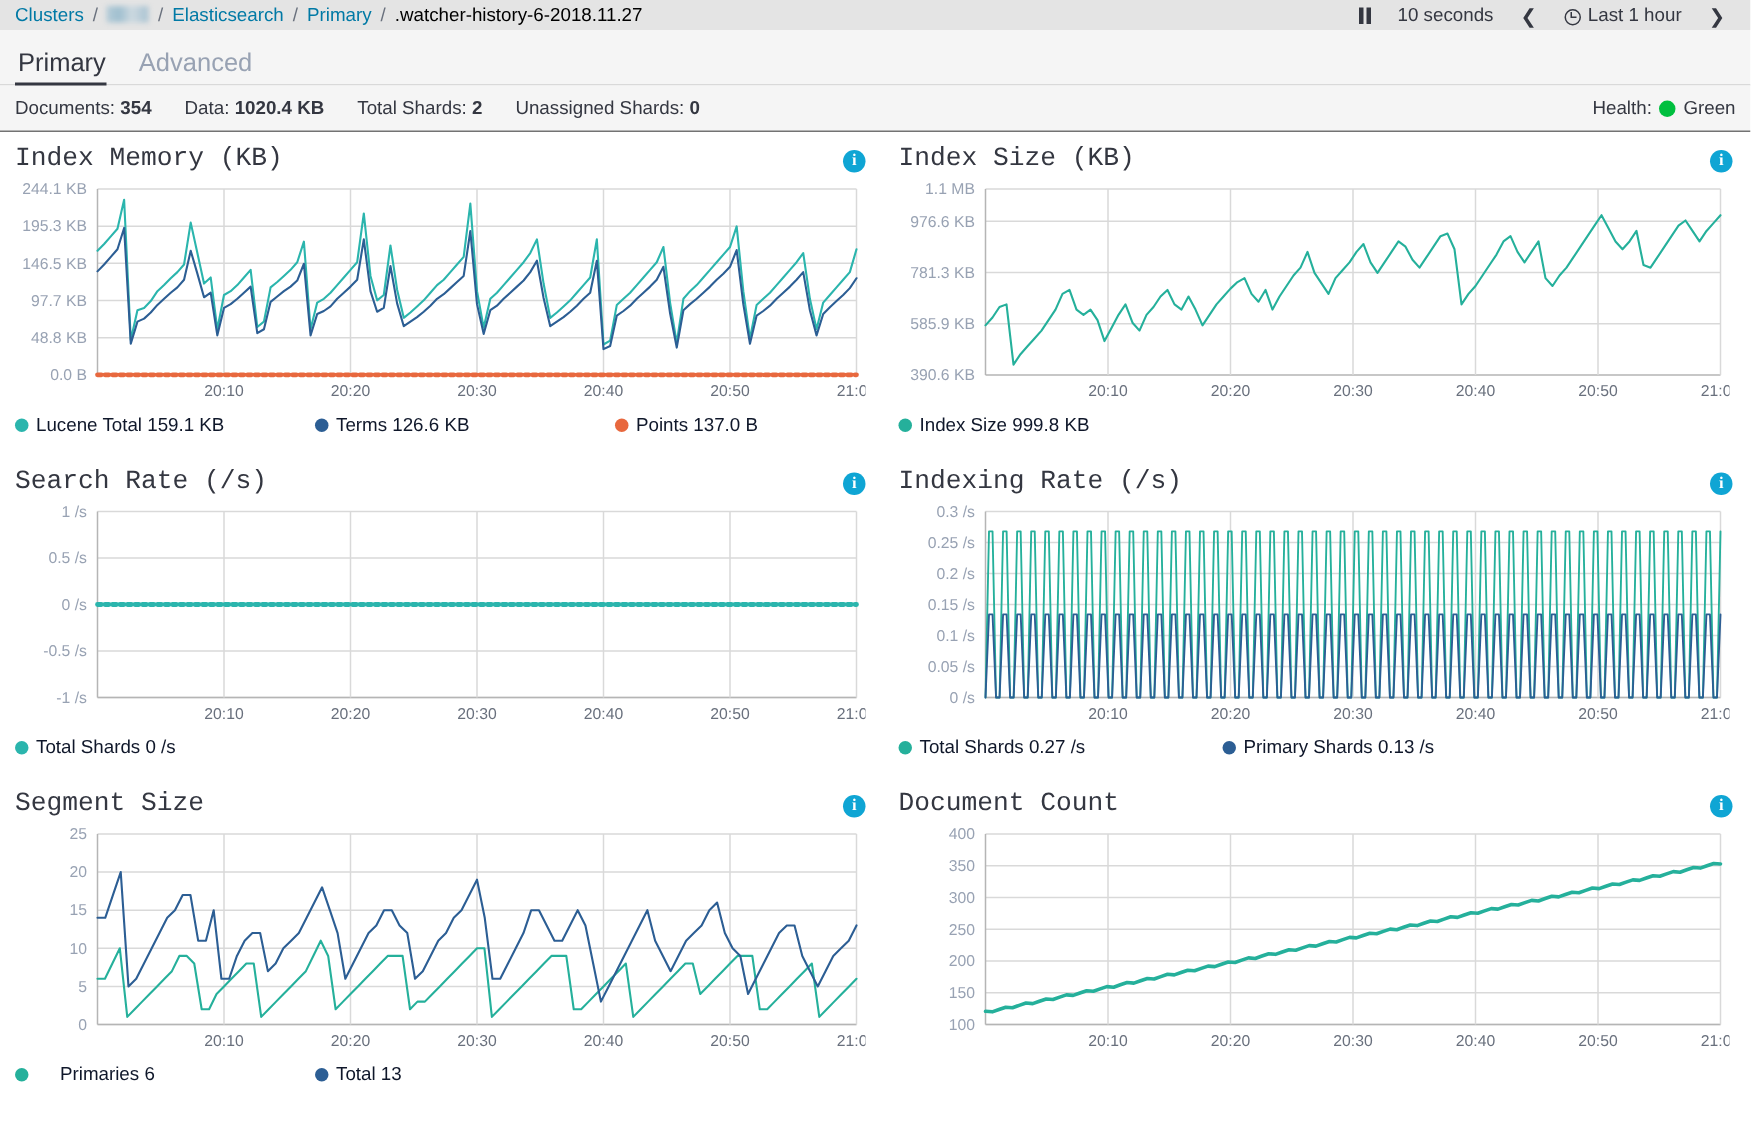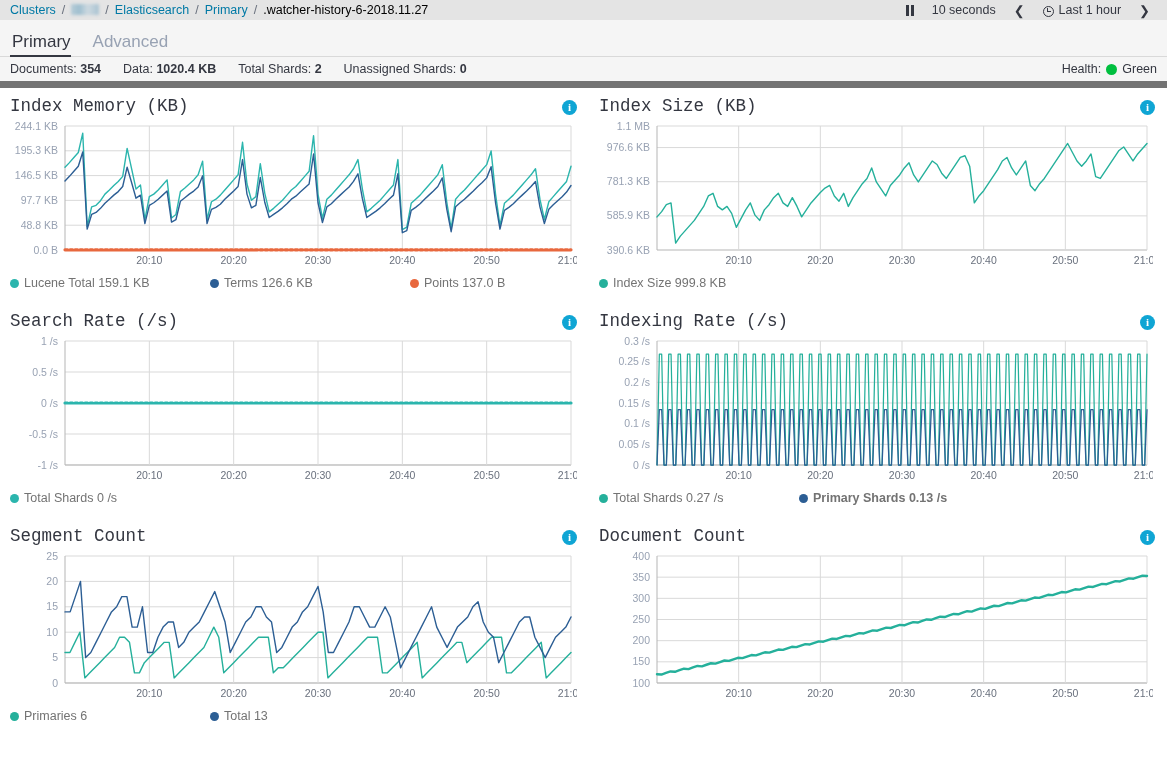--- a/index.html
+++ b/index.html
@@ -94,21 +94,21 @@
     position: absolute;
     left: 0; right: 8px; bottom: -1px;
     height: 2px;
     background: #343741;
   }
 
   
   .statusbar {
     height: 31px;
     background: #f5f5f5;
-    border-bottom: 7px solid #737373;
+    border-bottom: 1px solid #737373;
     display: flex;
     align-items: center;
     padding: 0 10px;
     font-size: 12.5px;
     color: #343741;
   }
   .stat { margin-right: 22px; white-space: nowrap; }
   .stat b { font-weight: bold; }
   .health { margin-left: auto; display: flex; align-items: center; white-space: nowrap; }
   .health-dot {
@@ -155,21 +155,21 @@
     cursor: pointer;
     line-height: 1;
   }
   .chart-wrap { position: relative; width: 100%; }
   .chart-svg { display: block; }
 
   .legend {
     display: flex;
     align-items: center;
     font-size: 12.5px;
-    color: #737373;
+    color: #0f172a;
     margin-top: 2px;
     padding-left: 2px;
   }
   .legend-item { display: flex; align-items: center; white-space: nowrap; }
   .legend-dot {
     width: 9px; height: 9px; border-radius: 50%;
     margin-right: 5px; flex: none;
   }
   .ax-label { font-size: 10.5px; fill: #98a2b3; font-family: "Liberation Sans", sans-serif; }
   .ax-label-x { font-size: 10.5px; fill: #69707d; font-family: "Liberation Sans", sans-serif; }
@@ -417,30 +417,30 @@
           <text x="548" y="144" text-anchor="middle" class="ax-label-x">21:00</text>
           <path d="M58.00,130.00L60.34,19.23L62.69,19.23L65.03,130.00L67.38,130.00L69.72,19.23L72.07,19.23L74.41,130.00L76.76,130.00L79.10,19.23L81.44,19.23L83.79,130.00L86.13,130.00L88.48,19.23L90.82,19.23L93.17,130.00L95.51,130.00L97.86,19.23L100.20,19.23L102.55,130.00L104.89,130.00L107.23,19.23L109.58,19.23L111.92,130.00L114.27,130.00L116.61,19.23L118.96,19.23L121.30,130.00L123.65,130.00L125.99,19.23L128.33,19.23L130.68,130.00L133.02,130.00L135.37,19.23L137.71,19.23L140.06,130.00L142.40,130.00L144.75,19.23L147.09,19.23L149.44,130.00L151.78,130.00L154.12,19.23L156.47,19.23L158.81,130.00L161.16,130.00L163.50,19.23L165.85,19.23L168.19,130.00L170.54,130.00L172.88,19.23L175.22,19.23L177.57,130.00L179.91,130.00L182.26,19.23L184.60,19.23L186.95,130.00L189.29,130.00L191.64,19.23L193.98,19.23L196.33,130.00L198.67,130.00L201.01,19.23L203.36,19.23L205.70,130.00L208.05,130.00L210.39,19.23L212.74,19.23L215.08,130.00L217.43,130.00L219.77,19.23L222.11,19.23L224.46,130.00L226.80,130.00L229.15,19.23L231.49,19.23L233.84,130.00L236.18,130.00L238.53,19.23L240.87,19.23L243.22,130.00L245.56,130.00L247.90,19.23L250.25,19.23L252.59,130.00L254.94,130.00L257.28,19.23L259.63,19.23L261.97,130.00L264.32,130.00L266.66,19.23L269.00,19.23L271.35,130.00L273.69,130.00L276.04,19.23L278.38,19.23L280.73,130.00L283.07,130.00L285.42,19.23L287.76,19.23L290.11,130.00L292.45,130.00L294.79,19.23L297.14,19.23L299.48,130.00L301.83,130.00L304.17,19.23L306.52,19.23L308.86,130.00L311.21,130.00L313.55,19.23L315.89,19.23L318.24,130.00L320.58,130.00L322.93,19.23L325.27,19.23L327.62,130.00L329.96,130.00L332.31,19.23L334.65,19.23L337.00,130.00L339.34,130.00L341.68,19.23L344.03,19.23L346.37,130.00L348.72,130.00L351.06,19.23L353.41,19.23L355.75,130.00L358.10,130.00L360.44,19.23L362.78,19.23L365.13,130.00L367.47,130.00L369.82,19.23L372.16,19.23L374.51,130.00L376.85,130.00L379.20,19.23L381.54,19.23L383.89,130.00L386.23,130.00L388.57,19.23L390.92,19.23L393.26,130.00L395.61,130.00L397.95,19.23L400.30,19.23L402.64,130.00L404.99,130.00L407.33,19.23L409.67,19.23L412.02,130.00L414.36,130.00L416.71,19.23L419.05,19.23L421.40,130.00L423.74,130.00L426.09,19.23L428.43,19.23L430.78,130.00L433.12,130.00L435.46,19.23L437.81,19.23L440.15,130.00L442.50,130.00L444.84,19.23L447.19,19.23L449.53,130.00L451.88,130.00L454.22,19.23L456.56,19.23L458.91,130.00L461.25,130.00L463.60,19.23L465.94,19.23L468.29,130.00L470.63,130.00L472.98,19.23L475.32,19.23L477.67,130.00L480.01,130.00L482.35,19.23L484.70,19.23L487.04,130.00L489.39,130.00L491.73,19.23L494.08,19.23L496.42,130.00L498.77,130.00L501.11,19.23L503.45,19.23L505.80,130.00L508.14,130.00L510.49,19.23L512.83,19.23L515.18,130.00L517.52,130.00L519.87,19.23L522.21,19.23L524.56,130.00L526.90,130.00L529.24,19.23L531.59,19.23L533.93,130.00L536.28,130.00L538.62,19.23L540.97,19.23L543.31,130.00L545.66,130.00L548.00,19.23" fill="none" stroke="#25b09b" stroke-width="1.25" stroke-linejoin="round" stroke-linecap="round"></path>
           <path d="M58.00,130.00L60.34,74.61L62.69,74.61L65.03,130.00L67.38,130.00L69.72,74.61L72.07,74.61L74.41,130.00L76.76,130.00L79.10,74.61L81.44,74.61L83.79,130.00L86.13,130.00L88.48,74.61L90.82,74.61L93.17,130.00L95.51,130.00L97.86,74.61L100.20,74.61L102.55,130.00L104.89,130.00L107.23,74.61L109.58,74.61L111.92,130.00L114.27,130.00L116.61,74.61L118.96,74.61L121.30,130.00L123.65,130.00L125.99,74.61L128.33,74.61L130.68,130.00L133.02,130.00L135.37,74.61L137.71,74.61L140.06,130.00L142.40,130.00L144.75,74.61L147.09,74.61L149.44,130.00L151.78,130.00L154.12,74.61L156.47,74.61L158.81,130.00L161.16,130.00L163.50,74.61L165.85,74.61L168.19,130.00L170.54,130.00L172.88,74.61L175.22,74.61L177.57,130.00L179.91,130.00L182.26,74.61L184.60,74.61L186.95,130.00L189.29,130.00L191.64,74.61L193.98,74.61L196.33,130.00L198.67,130.00L201.01,74.61L203.36,74.61L205.70,130.00L208.05,130.00L210.39,74.61L212.74,74.61L215.08,130.00L217.43,130.00L219.77,74.61L222.11,74.61L224.46,130.00L226.80,130.00L229.15,74.61L231.49,74.61L233.84,130.00L236.18,130.00L238.53,74.61L240.87,74.61L243.22,130.00L245.56,130.00L247.90,74.61L250.25,74.61L252.59,130.00L254.94,130.00L257.28,74.61L259.63,74.61L261.97,130.00L264.32,130.00L266.66,74.61L269.00,74.61L271.35,130.00L273.69,130.00L276.04,74.61L278.38,74.61L280.73,130.00L283.07,130.00L285.42,74.61L287.76,74.61L290.11,130.00L292.45,130.00L294.79,74.61L297.14,74.61L299.48,130.00L301.83,130.00L304.17,74.61L306.52,74.61L308.86,130.00L311.21,130.00L313.55,74.61L315.89,74.61L318.24,130.00L320.58,130.00L322.93,74.61L325.27,74.61L327.62,130.00L329.96,130.00L332.31,74.61L334.65,74.61L337.00,130.00L339.34,130.00L341.68,74.61L344.03,74.61L346.37,130.00L348.72,130.00L351.06,74.61L353.41,74.61L355.75,130.00L358.10,130.00L360.44,74.61L362.78,74.61L365.13,130.00L367.47,130.00L369.82,74.61L372.16,74.61L374.51,130.00L376.85,130.00L379.20,74.61L381.54,74.61L383.89,130.00L386.23,130.00L388.57,74.61L390.92,74.61L393.26,130.00L395.61,130.00L397.95,74.61L400.30,74.61L402.64,130.00L404.99,130.00L407.33,74.61L409.67,74.61L412.02,130.00L414.36,130.00L416.71,74.61L419.05,74.61L421.40,130.00L423.74,130.00L426.09,74.61L428.43,74.61L430.78,130.00L433.12,130.00L435.46,74.61L437.81,74.61L440.15,130.00L442.50,130.00L444.84,74.61L447.19,74.61L449.53,130.00L451.88,130.00L454.22,74.61L456.56,74.61L458.91,130.00L461.25,130.00L463.60,74.61L465.94,74.61L468.29,130.00L470.63,130.00L472.98,74.61L475.32,74.61L477.67,130.00L480.01,130.00L482.35,74.61L484.70,74.61L487.04,130.00L489.39,130.00L491.73,74.61L494.08,74.61L496.42,130.00L498.77,130.00L501.11,74.61L503.45,74.61L505.80,130.00L508.14,130.00L510.49,74.61L512.83,74.61L515.18,130.00L517.52,130.00L519.87,74.61L522.21,74.61L524.56,130.00L526.90,130.00L529.24,74.61L531.59,74.61L533.93,130.00L536.28,130.00L538.62,74.61L540.97,74.61L543.31,130.00L545.66,130.00L548.00,74.61" fill="none" stroke="#2c5e94" stroke-width="1.25" stroke-linejoin="round" stroke-linecap="round"></path>
         </svg>
       </div>
     <div class="legend" style="position: relative; height: 18px;">
         <div class="legend-item" style="position: absolute; left: 0px;">
           <span class="legend-dot" style="background: rgb(37, 176, 155);"></span>
           <span>Total Shards 0.27 /s</span>
         </div>
-        <div class="legend-item" style="position: absolute; left: 200px; font-weight: bold;">
+        <div class="legend-item" style="position: absolute; left: 216px;">
           <span class="legend-dot" style="background: rgb(44, 94, 148);"></span>
           <span>Primary Shards 0.13 /s</span>
         </div>
       </div>
   </div>
 
   <div class="panel">
     <div class="panel-head">
-      <h2 class="panel-title">Segment Count</h2>
+      <h2 class="panel-title">Segment Size</h2>
       <div class="info-icon">i</div>
     </div>
     <div class="chart-wrap">
         <svg width="567" height="155" class="chart-svg">
           <line x1="55" y1="133" x2="561" y2="133" class="gridline"></line>
           <text x="48" y="136.5" text-anchor="end" class="ax-label">0</text>
           <line x1="55" y1="107.6" x2="561" y2="107.6" class="gridline"></line>
           <text x="48" y="111.1" text-anchor="end" class="ax-label">5</text>
           <line x1="55" y1="82.19999999999999" x2="561" y2="82.19999999999999" class="gridline"></line>
           <text x="48" y="85.69999999999999" text-anchor="end" class="ax-label">10</text>
@@ -462,21 +462,21 @@
           <text x="392.3333333333333" y="147" text-anchor="middle" class="ax-label-x">20:40</text>
           <line x1="476.6666666666667" y1="6" x2="476.6666666666667" y2="133" class="gridline"></line>
           <text x="476.6666666666667" y="147" text-anchor="middle" class="ax-label-x">20:50</text>
           <line x1="561" y1="6" x2="561" y2="133" class="gridline"></line>
           <text x="561" y="147" text-anchor="middle" class="ax-label-x">21:00</text>
           <path d="M55.00,102.52L59.96,102.52L64.92,92.36L69.88,82.20L74.84,127.92L79.80,122.84L84.76,117.76L89.73,112.68L94.69,107.60L99.65,102.52L104.61,97.44L109.57,87.28L114.53,87.28L119.49,92.36L124.45,122.84L129.41,122.84L134.37,112.68L139.33,107.60L144.29,102.52L149.25,97.44L154.22,92.36L159.18,92.36L164.14,127.92L169.10,122.84L174.06,117.76L179.02,112.68L183.98,107.60L188.94,102.52L193.90,97.44L198.86,87.28L203.82,77.12L208.78,87.28L213.75,122.84L218.71,117.76L223.67,112.68L228.63,107.60L233.59,102.52L238.55,97.44L243.51,92.36L248.47,87.28L253.43,87.28L258.39,87.28L263.35,122.84L268.31,117.76L273.27,117.76L278.24,112.68L283.20,107.60L288.16,102.52L293.12,97.44L298.08,92.36L303.04,87.28L308.00,82.20L312.96,82.20L317.92,127.92L322.88,122.84L327.84,117.76L332.80,112.68L337.76,107.60L342.73,102.52L347.69,97.44L352.65,92.36L357.61,87.28L362.57,87.28L367.53,87.28L372.49,122.84L377.45,122.84L382.41,117.76L387.37,112.68L392.33,107.60L397.29,102.52L402.25,97.44L407.22,92.36L412.18,127.92L417.14,122.84L422.10,117.76L427.06,112.68L432.02,107.60L436.98,102.52L441.94,97.44L446.90,92.36L451.86,92.36L456.82,112.68L461.78,107.60L466.75,102.52L471.71,97.44L476.67,92.36L481.63,87.28L486.59,87.28L491.55,87.28L496.51,122.84L501.47,122.84L506.43,117.76L511.39,112.68L516.35,107.60L521.31,102.52L526.27,97.44L531.24,92.36L536.20,127.92L541.16,122.84L546.12,117.76L551.08,112.68L556.04,107.60L561.00,102.52" fill="none" stroke="#25b09b" stroke-width="1.4" stroke-linejoin="round" stroke-linecap="round"></path>
           <path d="M55.00,61.88L60.16,61.88L65.33,46.64L70.49,31.40L75.65,107.60L80.82,102.52L85.98,92.36L91.14,82.20L96.31,72.04L101.47,61.88L106.63,56.80L111.80,46.64L116.96,46.64L122.12,77.12L127.29,77.12L132.45,56.80L137.61,102.52L142.78,102.52L147.94,87.28L153.10,77.12L158.27,72.04L163.43,72.04L168.59,97.44L173.76,92.36L178.92,82.20L184.08,77.12L189.24,72.04L194.41,61.88L199.57,51.72L204.73,41.56L209.90,56.80L215.06,72.04L220.22,102.52L225.39,92.36L230.55,82.20L235.71,72.04L240.88,66.96L246.04,56.80L251.20,56.80L256.37,66.96L261.53,72.04L266.69,102.52L271.86,97.44L277.02,87.28L282.18,77.12L287.35,72.04L292.51,61.88L297.67,56.80L302.84,46.64L308.00,36.48L313.16,61.88L318.33,102.52L323.49,102.52L328.65,92.36L333.82,82.20L338.98,72.04L344.14,56.80L349.31,56.80L354.47,66.96L359.63,77.12L364.80,77.12L369.96,66.96L375.12,56.80L380.29,66.96L385.45,92.36L390.61,117.76L395.78,107.60L400.94,97.44L406.10,87.28L411.27,77.12L416.43,66.96L421.59,56.80L426.76,77.12L431.92,87.28L437.08,97.44L442.24,87.28L447.41,77.12L452.57,72.04L457.73,66.96L462.90,56.80L468.06,51.72L473.22,72.04L478.39,82.20L483.55,87.28L488.71,112.68L493.88,102.52L499.04,92.36L504.20,82.20L509.37,72.04L514.53,66.96L519.69,66.96L524.86,87.28L530.02,97.44L535.18,107.60L540.35,97.44L545.51,87.28L550.67,82.20L555.84,77.12L561.00,66.96" fill="none" stroke="#2c5e94" stroke-width="1.4" stroke-linejoin="round" stroke-linecap="round"></path>
         </svg>
       </div>
     <div class="legend" style="position: relative; height: 18px;">
-        <div class="legend-item" style="position: absolute; left: 0px;">
+        <div class="legend-item" style="position: absolute; left: 0px; gap: 16px;">
           <span class="legend-dot" style="background: rgb(37, 176, 155);"></span>
           <span>Primaries 6</span>
         </div>
         <div class="legend-item" style="position: absolute; left: 200px;">
           <span class="legend-dot" style="background: rgb(44, 94, 148);"></span>
           <span>Total 13</span>
         </div>
       </div>
   </div>
 

